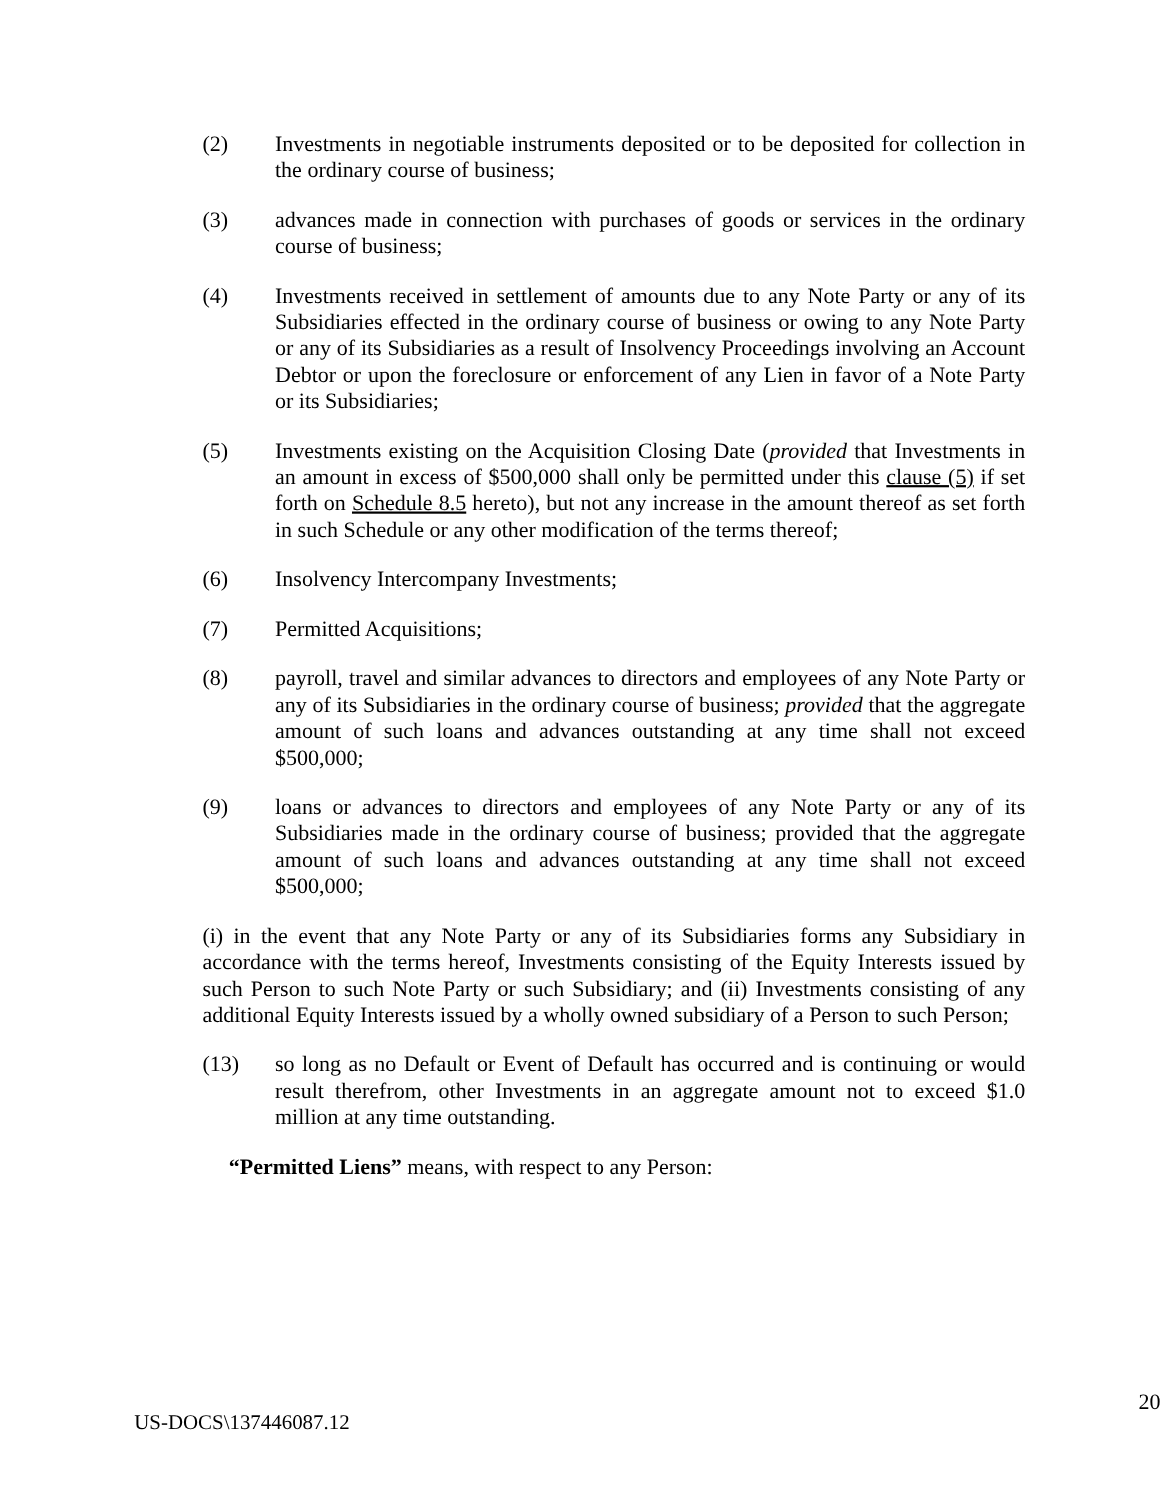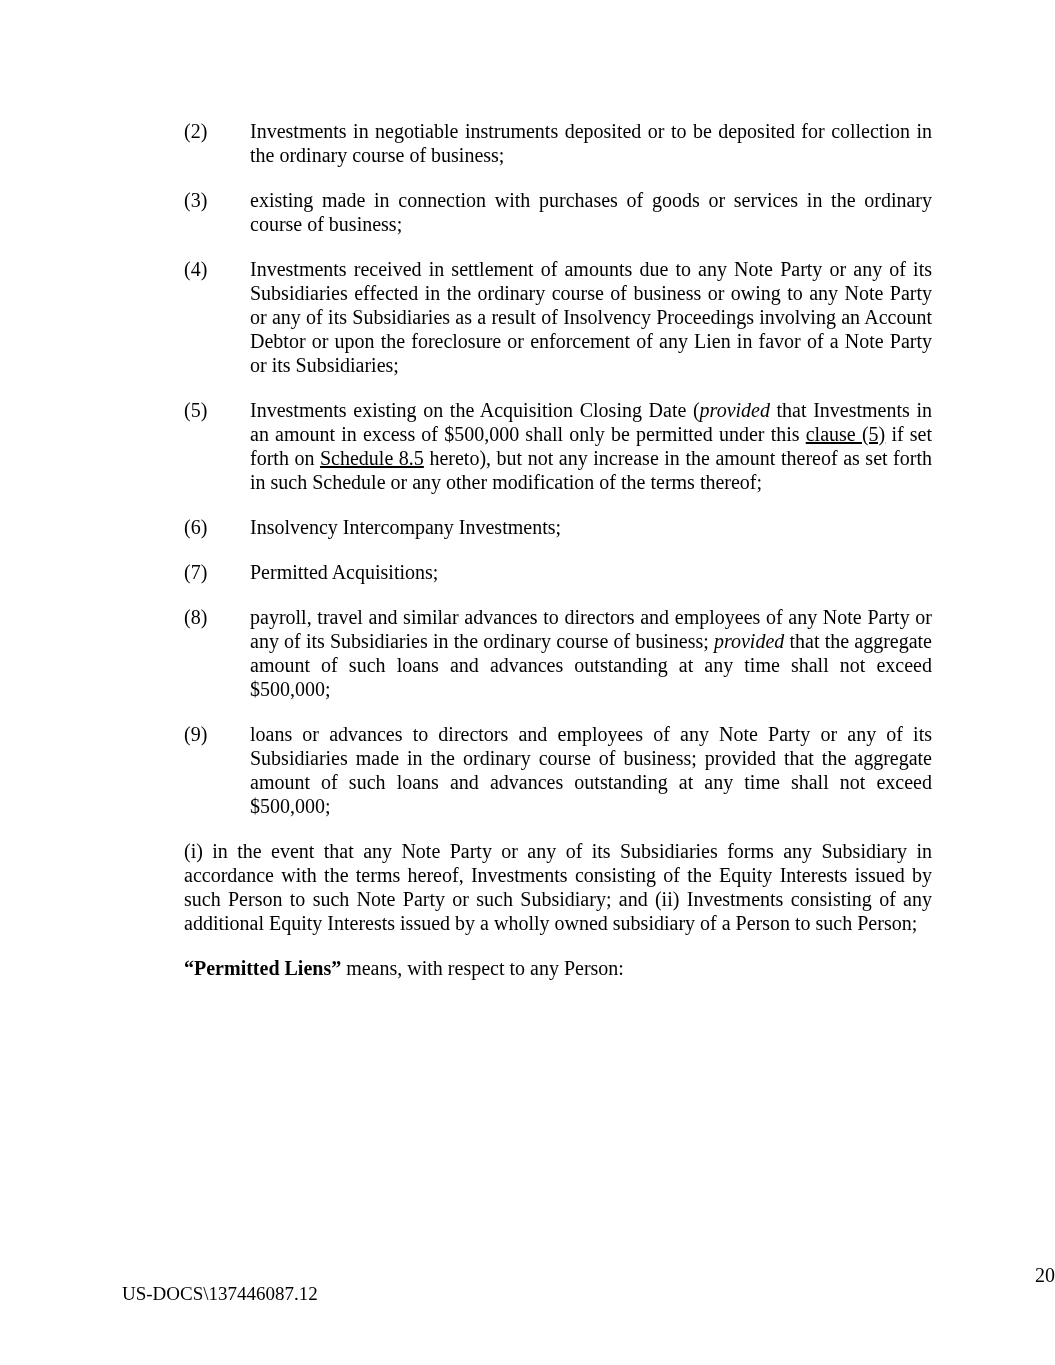--- a/index.html
+++ b/index.html
@@ -30,21 +30,21 @@
   .text {
     flex: 1 1 auto;
     text-align: justify;
   }
   .definition {
     margin: 0;
     text-align: justify;
   }
   .ul { text-decoration: underline; }
   em { font-style: italic; }
-  strong { font-weight: bold; }
+  strong { font-weight: bold; margin-left: 24px; }
   .page-number {
     position: absolute;
     top: 1263px;
     left: 0;
     width: 100%;
     text-align: right;
     font-size: 20px;
     line-height: 24px;
   }
   .doc-id {
@@ -60,21 +60,21 @@
 
 <div class="page">
   <main class="content">
     <div id="items-container">
         <div class="item">
           <span class="num">(2)</span>
           <div class="text"><span>Investments in negotiable instruments deposited or to be deposited for collection in the ordinary course of business;</span></div>
         </div>
         <div class="item">
           <span class="num">(3)</span>
-          <div class="text"><span>existing made in connection with purchases of goods or services in the ordinary course of business;</span></div>
+          <div class="text"><span>advances made in connection with purchases of goods or services in the ordinary course of business;</span></div>
         </div>
         <div class="item">
           <span class="num">(4)</span>
           <div class="text"><span>Investments received in settlement of amounts due to any Note Party or any of its Subsidiaries effected in the ordinary course of business or owing to any Note Party or any of its Subsidiaries as a result of Insolvency Proceedings involving an Account Debtor or upon the foreclosure or enforcement of any Lien in favor of a Note Party or its Subsidiaries;</span></div>
         </div>
         <div class="item">
           <span class="num">(5)</span>
           <div class="text"><span>Investments existing on the Acquisition Closing Date (</span><em>provided</em><span> that Investments in an amount in excess of $500,000 shall only be permitted under this </span><span class="ul">clause (5)</span><span> if set forth on </span><span class="ul">Schedule 8.5</span><span> hereto), but not any increase in the amount thereof as set forth in such Schedule or any other modification of the terms thereof;</span></div>
         </div>
         <div class="item">
@@ -89,18 +89,22 @@
           <span class="num">(8)</span>
           <div class="text"><span>payroll, travel and similar advances to directors and employees of any Note Party or any of its Subsidiaries in the ordinary course of business; </span><em>provided</em><span> that the aggregate amount of such loans and advances outstanding at any time shall not exceed $500,000;</span></div>
         </div>
         <div class="item">
           <span class="num">(9)</span>
           <div class="text"><span>loans or advances to directors and employees of any Note Party or any of its Subsidiaries made in the ordinary course of business; provided that the aggregate amount of such loans and advances outstanding at any time shall not exceed $500,000;</span></div>
         </div>
         <div class="item">
           <div class="text"><span>(i) in the event that any Note Party or any of its Subsidiaries forms any Subsidiary in accordance with the terms hereof, Investments consisting of the Equity Interests issued by such Person to such Note Party or such Subsidiary; and (ii) Investments consisting of any additional Equity Interests issued by a wholly owned subsidiary of a Person to such Person;</span></div>
         </div>
+        <div class="item">
+          <span class="num">(13)</span>
+          <div class="text"><span>so long as no Default or Event of Default has occurred and is continuing or would result therefrom, other Investments in an aggregate amount not to exceed $1.0 million at any time outstanding.</span></div>
+        </div>
       </div>
     <p id="definition" class="definition"><strong>“Permitted Liens”</strong><span> means, with respect to any Person:</span></p>
   </main>
   <div class="page-number">20</div>
   <div class="doc-id">US-DOCS\137446087.12</div>
 </div>
 
 </body></html>

